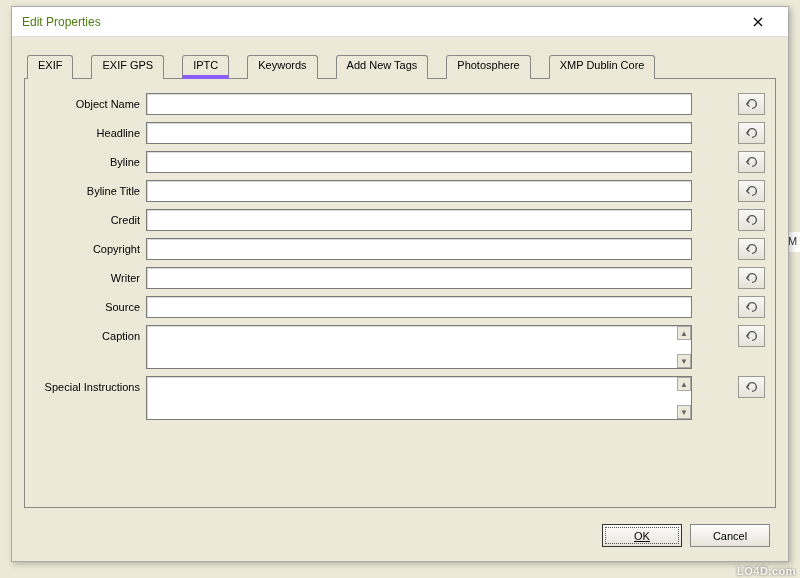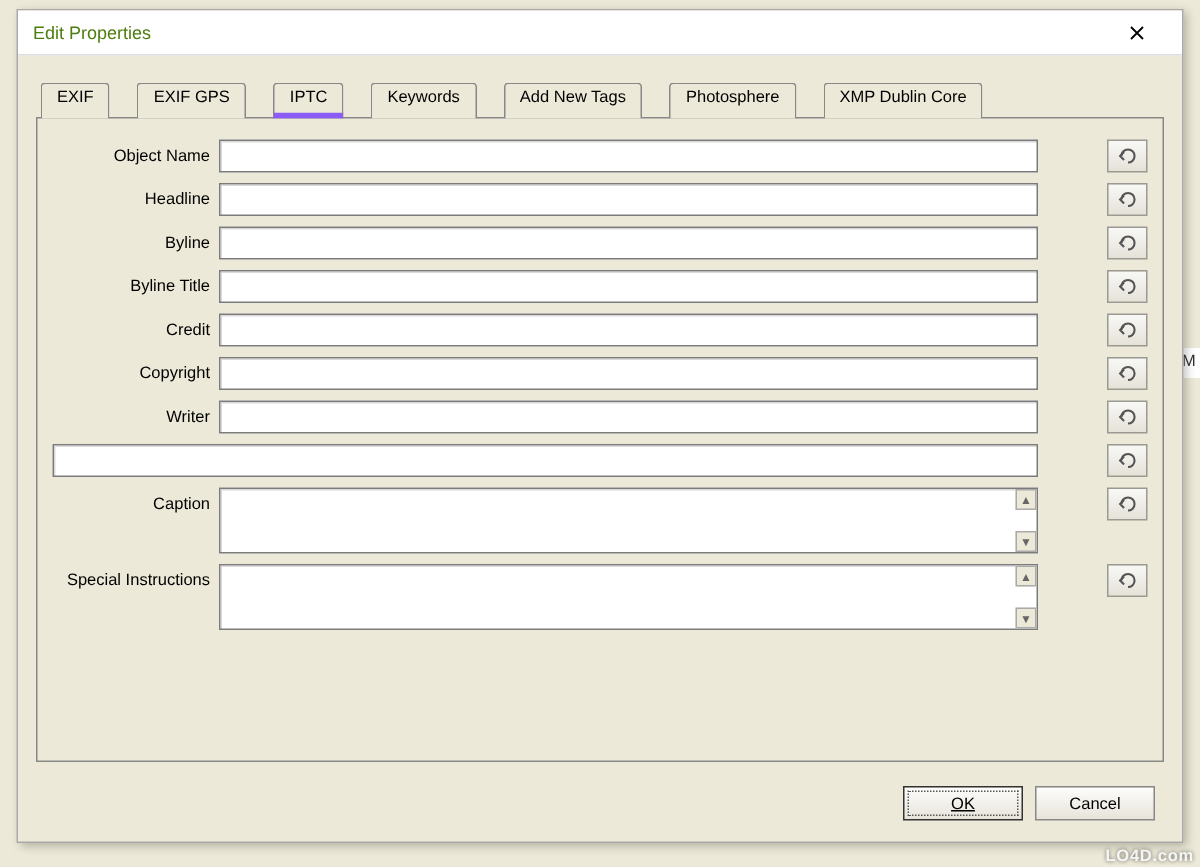--- a/index.html
+++ b/index.html
@@ -363,20 +363,21 @@
           <input class="form-input" type="text" value="" style="">
           <button class="revert-btn" title="Revert">
             <svg viewBox="0 0 16 12">
                 <path d="M3 6 A5 5 0 1 1 8 11" stroke="#555" stroke-width="1.6" fill="none"></path>
                 <path d="M5 3 L2 6 L5 9" stroke="#555" stroke-width="1.6" fill="none"></path>
               </svg>
           </button>
         </div>
 
         <div class="form-row">
+          <div class="form-label">Source</div>
           <input class="form-input" type="text" value="" style="">
           <button class="revert-btn" title="Revert">
             <svg viewBox="0 0 16 12">
                 <path d="M3 6 A5 5 0 1 1 8 11" stroke="#555" stroke-width="1.6" fill="none"></path>
                 <path d="M5 3 L2 6 L5 9" stroke="#555" stroke-width="1.6" fill="none"></path>
               </svg>
           </button>
         </div>
 
         <div class="form-row">

